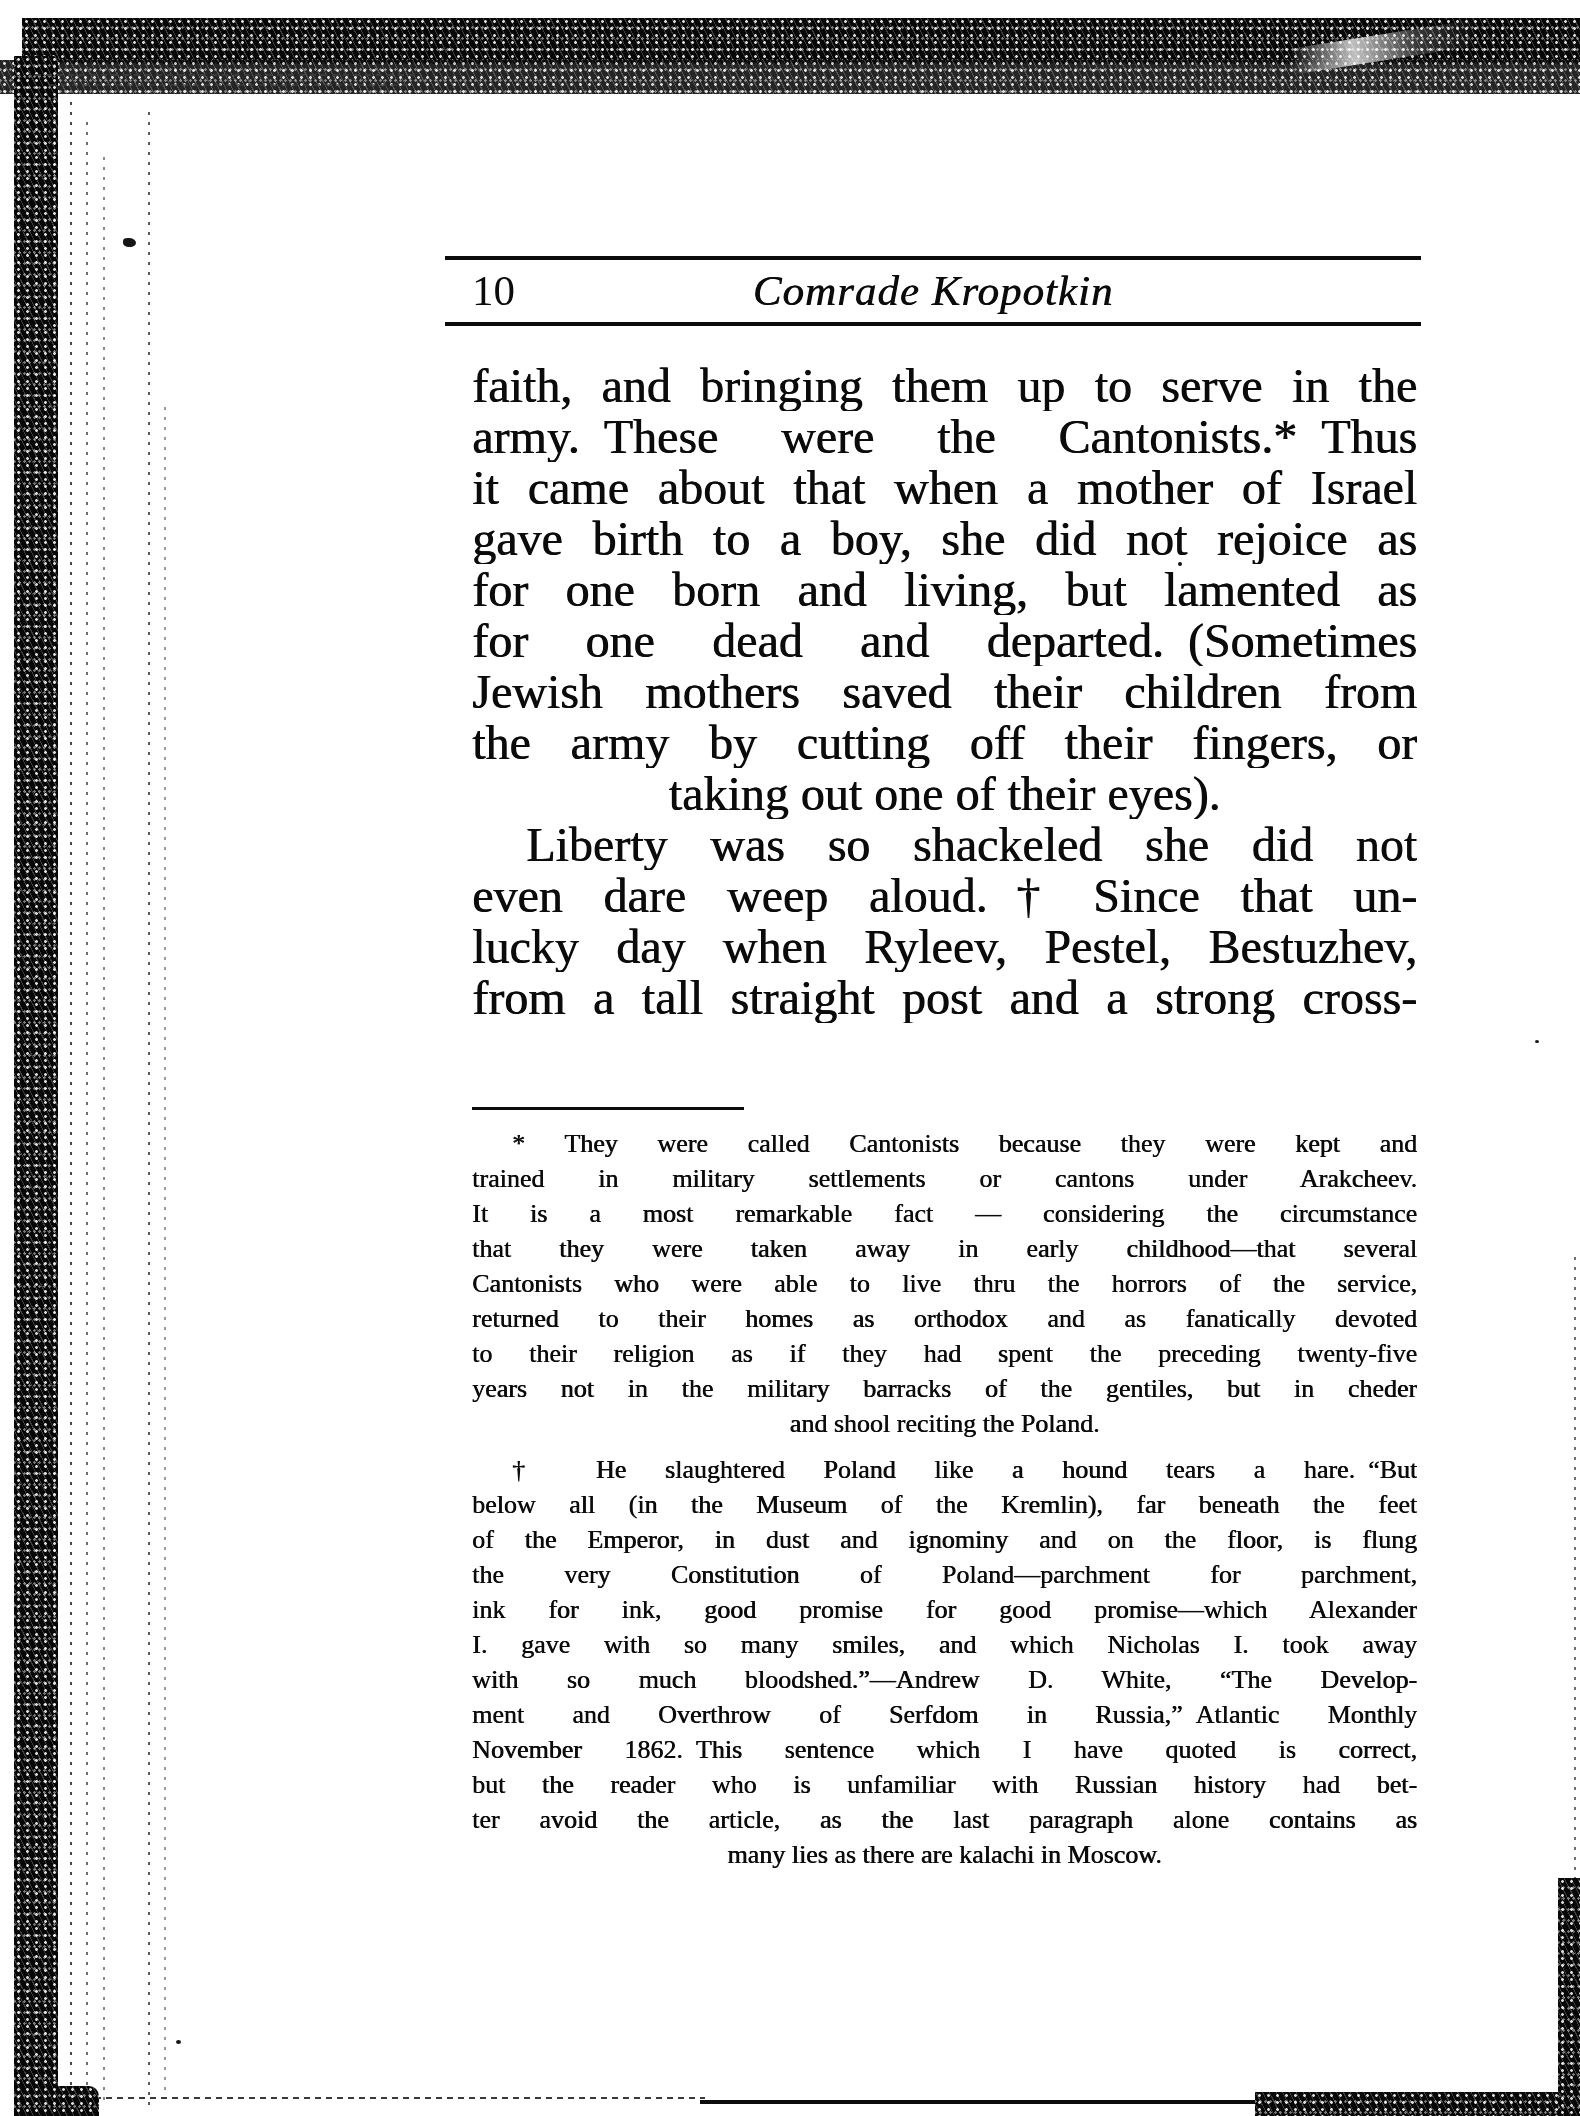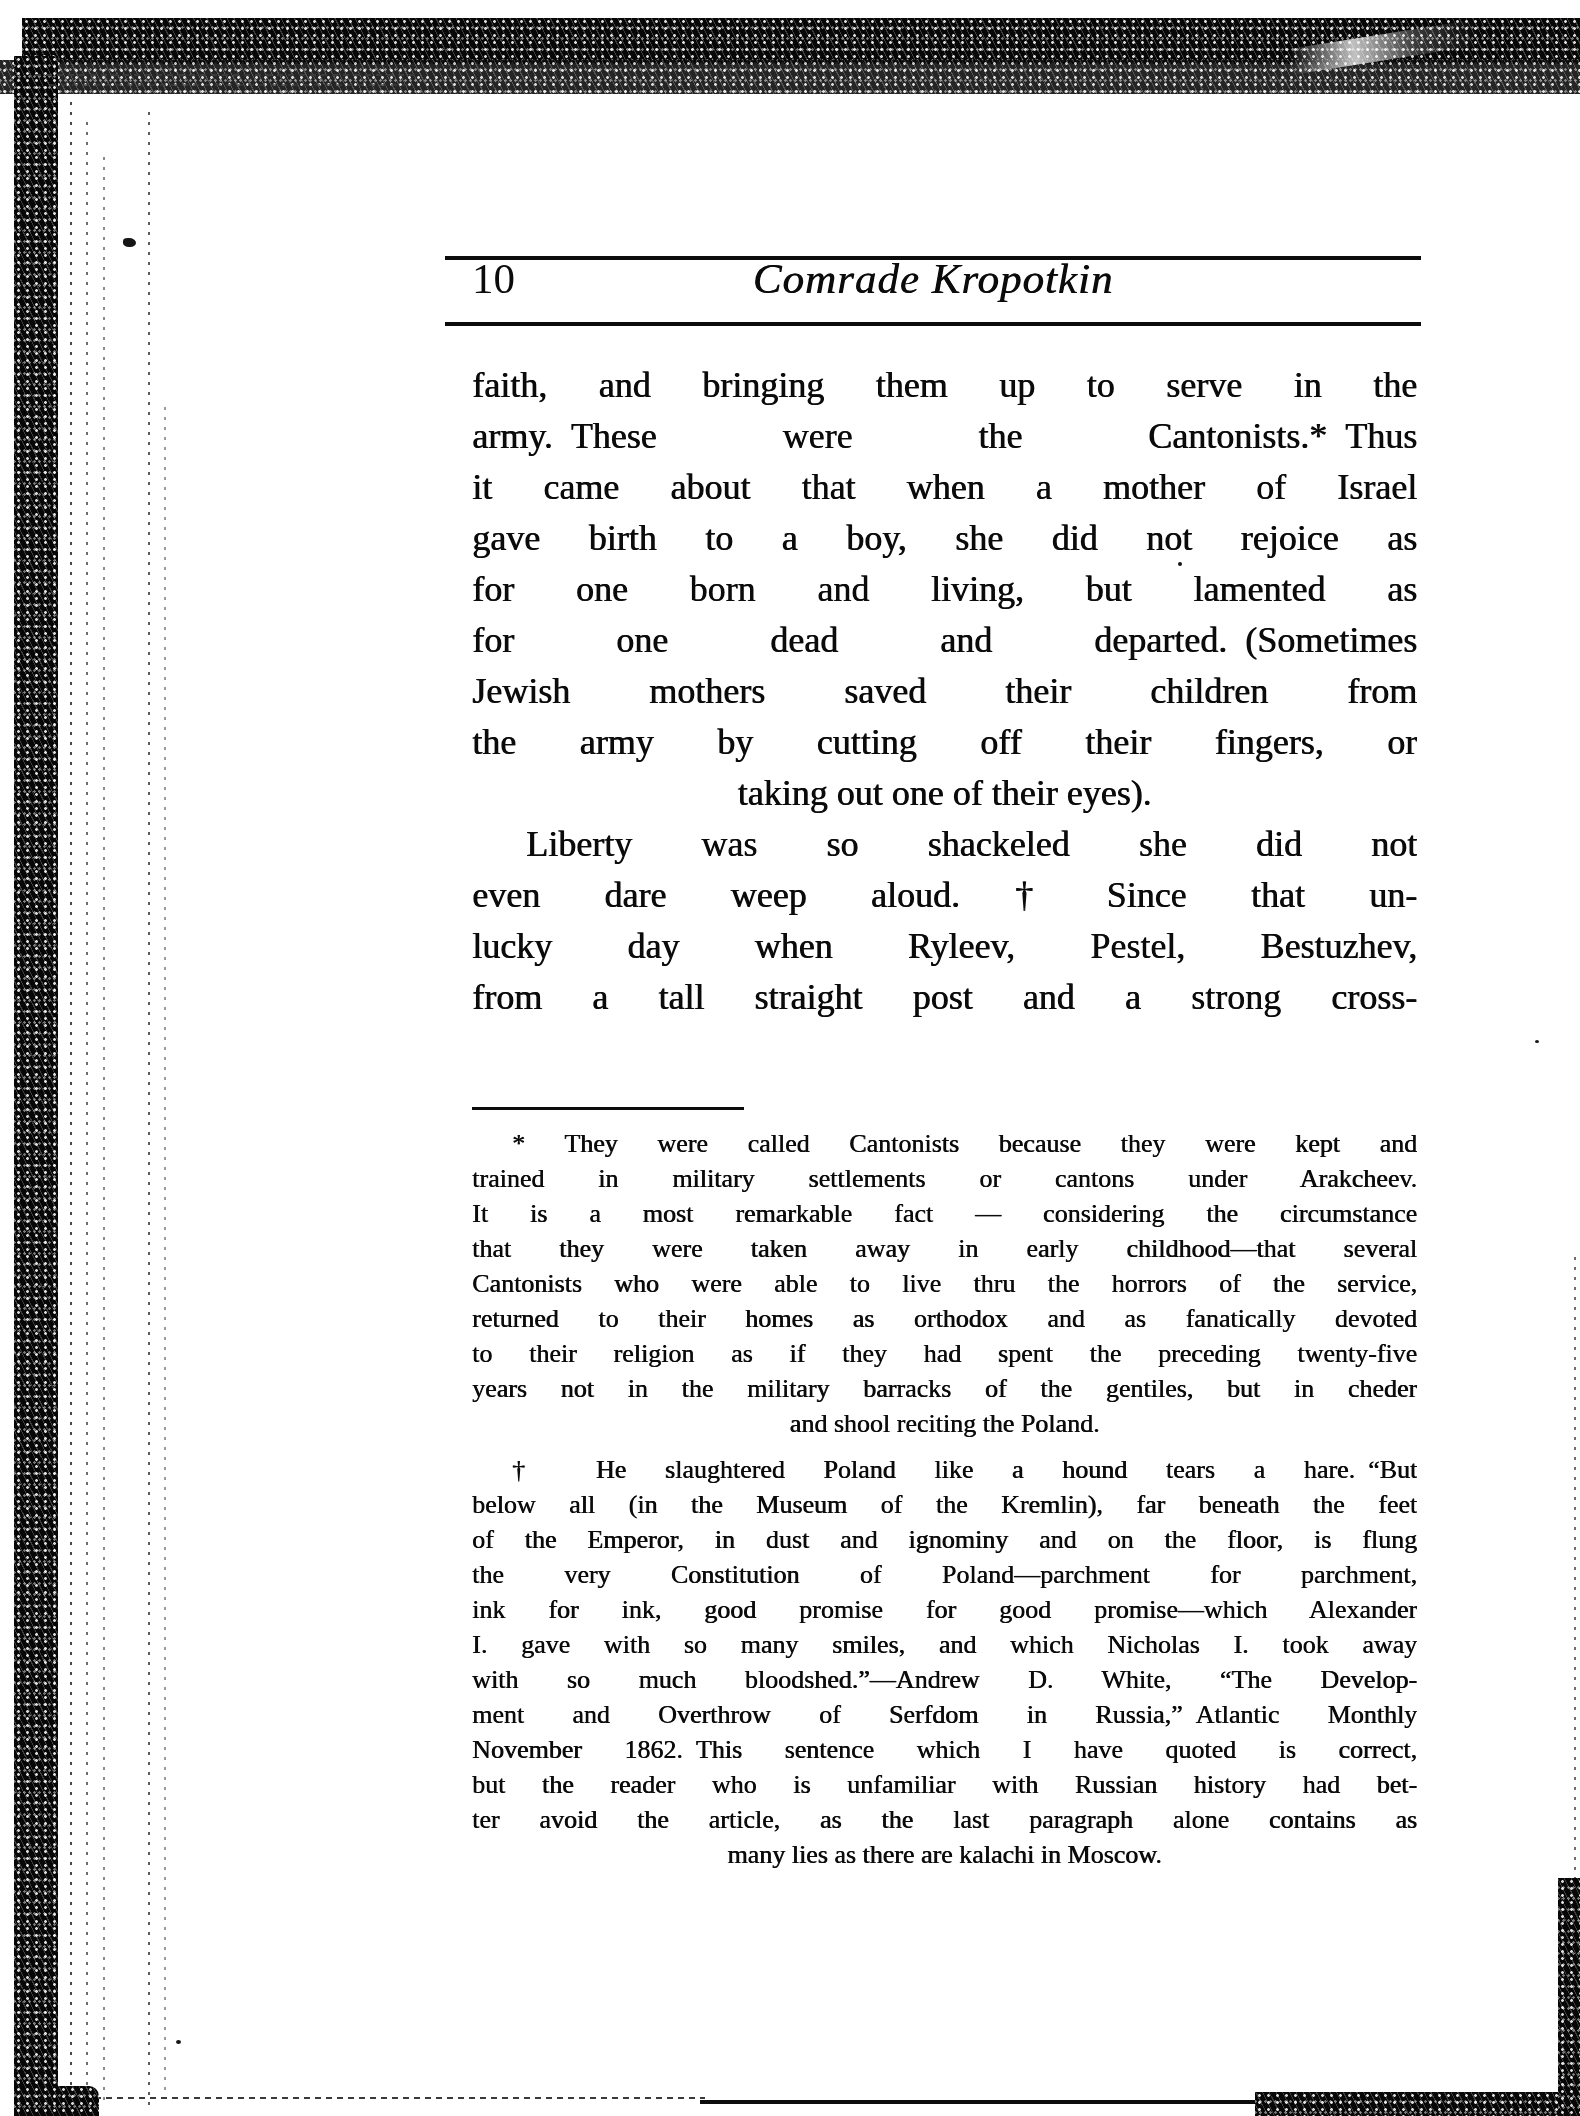--- a/index.html
+++ b/index.html
@@ -29,30 +29,30 @@
     background-image:repeating-linear-gradient(90deg,#3a3a3a 0 6px, transparent 6px 11px);
   }
   .speck { position:absolute; background:#151515; border-radius:50%; }
   .scratch {
     position:absolute; background:linear-gradient(90deg, transparent, rgba(255,255,255,.75), rgba(255,255,255,.2), transparent);
     transform:rotate(-9deg);
   }
   
   .rule { position:absolute; background:#0c0c0c; }
   .header-row {
-    position:absolute; left:445px; top:248px; width:976px; height:62px;
+    position:absolute; left:445px; top:260px; width:976px; height:62px;
     line-height:62px; font-size:43px;
   }
   .pagenum { position:absolute; left:27px; top:0; }
   .running-title {
     display:block; text-align:center; font-style:italic;
     letter-spacing:1px; text-shadow:0.6px 0 0 currentColor;
   }
   .textcol { position:absolute; left:472px; width:945px; }
-  .bodytext  { font-size:36px; text-shadow:0.7px 0 0 currentColor; }
+  .bodytext  { font-size:48px; text-shadow:0.7px 0 0 currentColor; }
   .bodytext .tline { line-height:51px; height:51px; }
   .fntext { font-size:26px; text-shadow:0.6px 0 0 currentColor; }
   .fntext .tline { line-height:35px; height:35px; }
   .tline { text-align:justify; overflow:hidden; }
   .tline::after { content:""; display:inline-block; width:100%; height:0; line-height:0; }
   .tline.noj { text-align:center; }
   .tline.noj::after { content:none; }
   .fl-indent-lg .tline:first-child { text-indent:54px; }
   .fl-indent-sm .tline:first-child { text-indent:40px; }
 </style>

